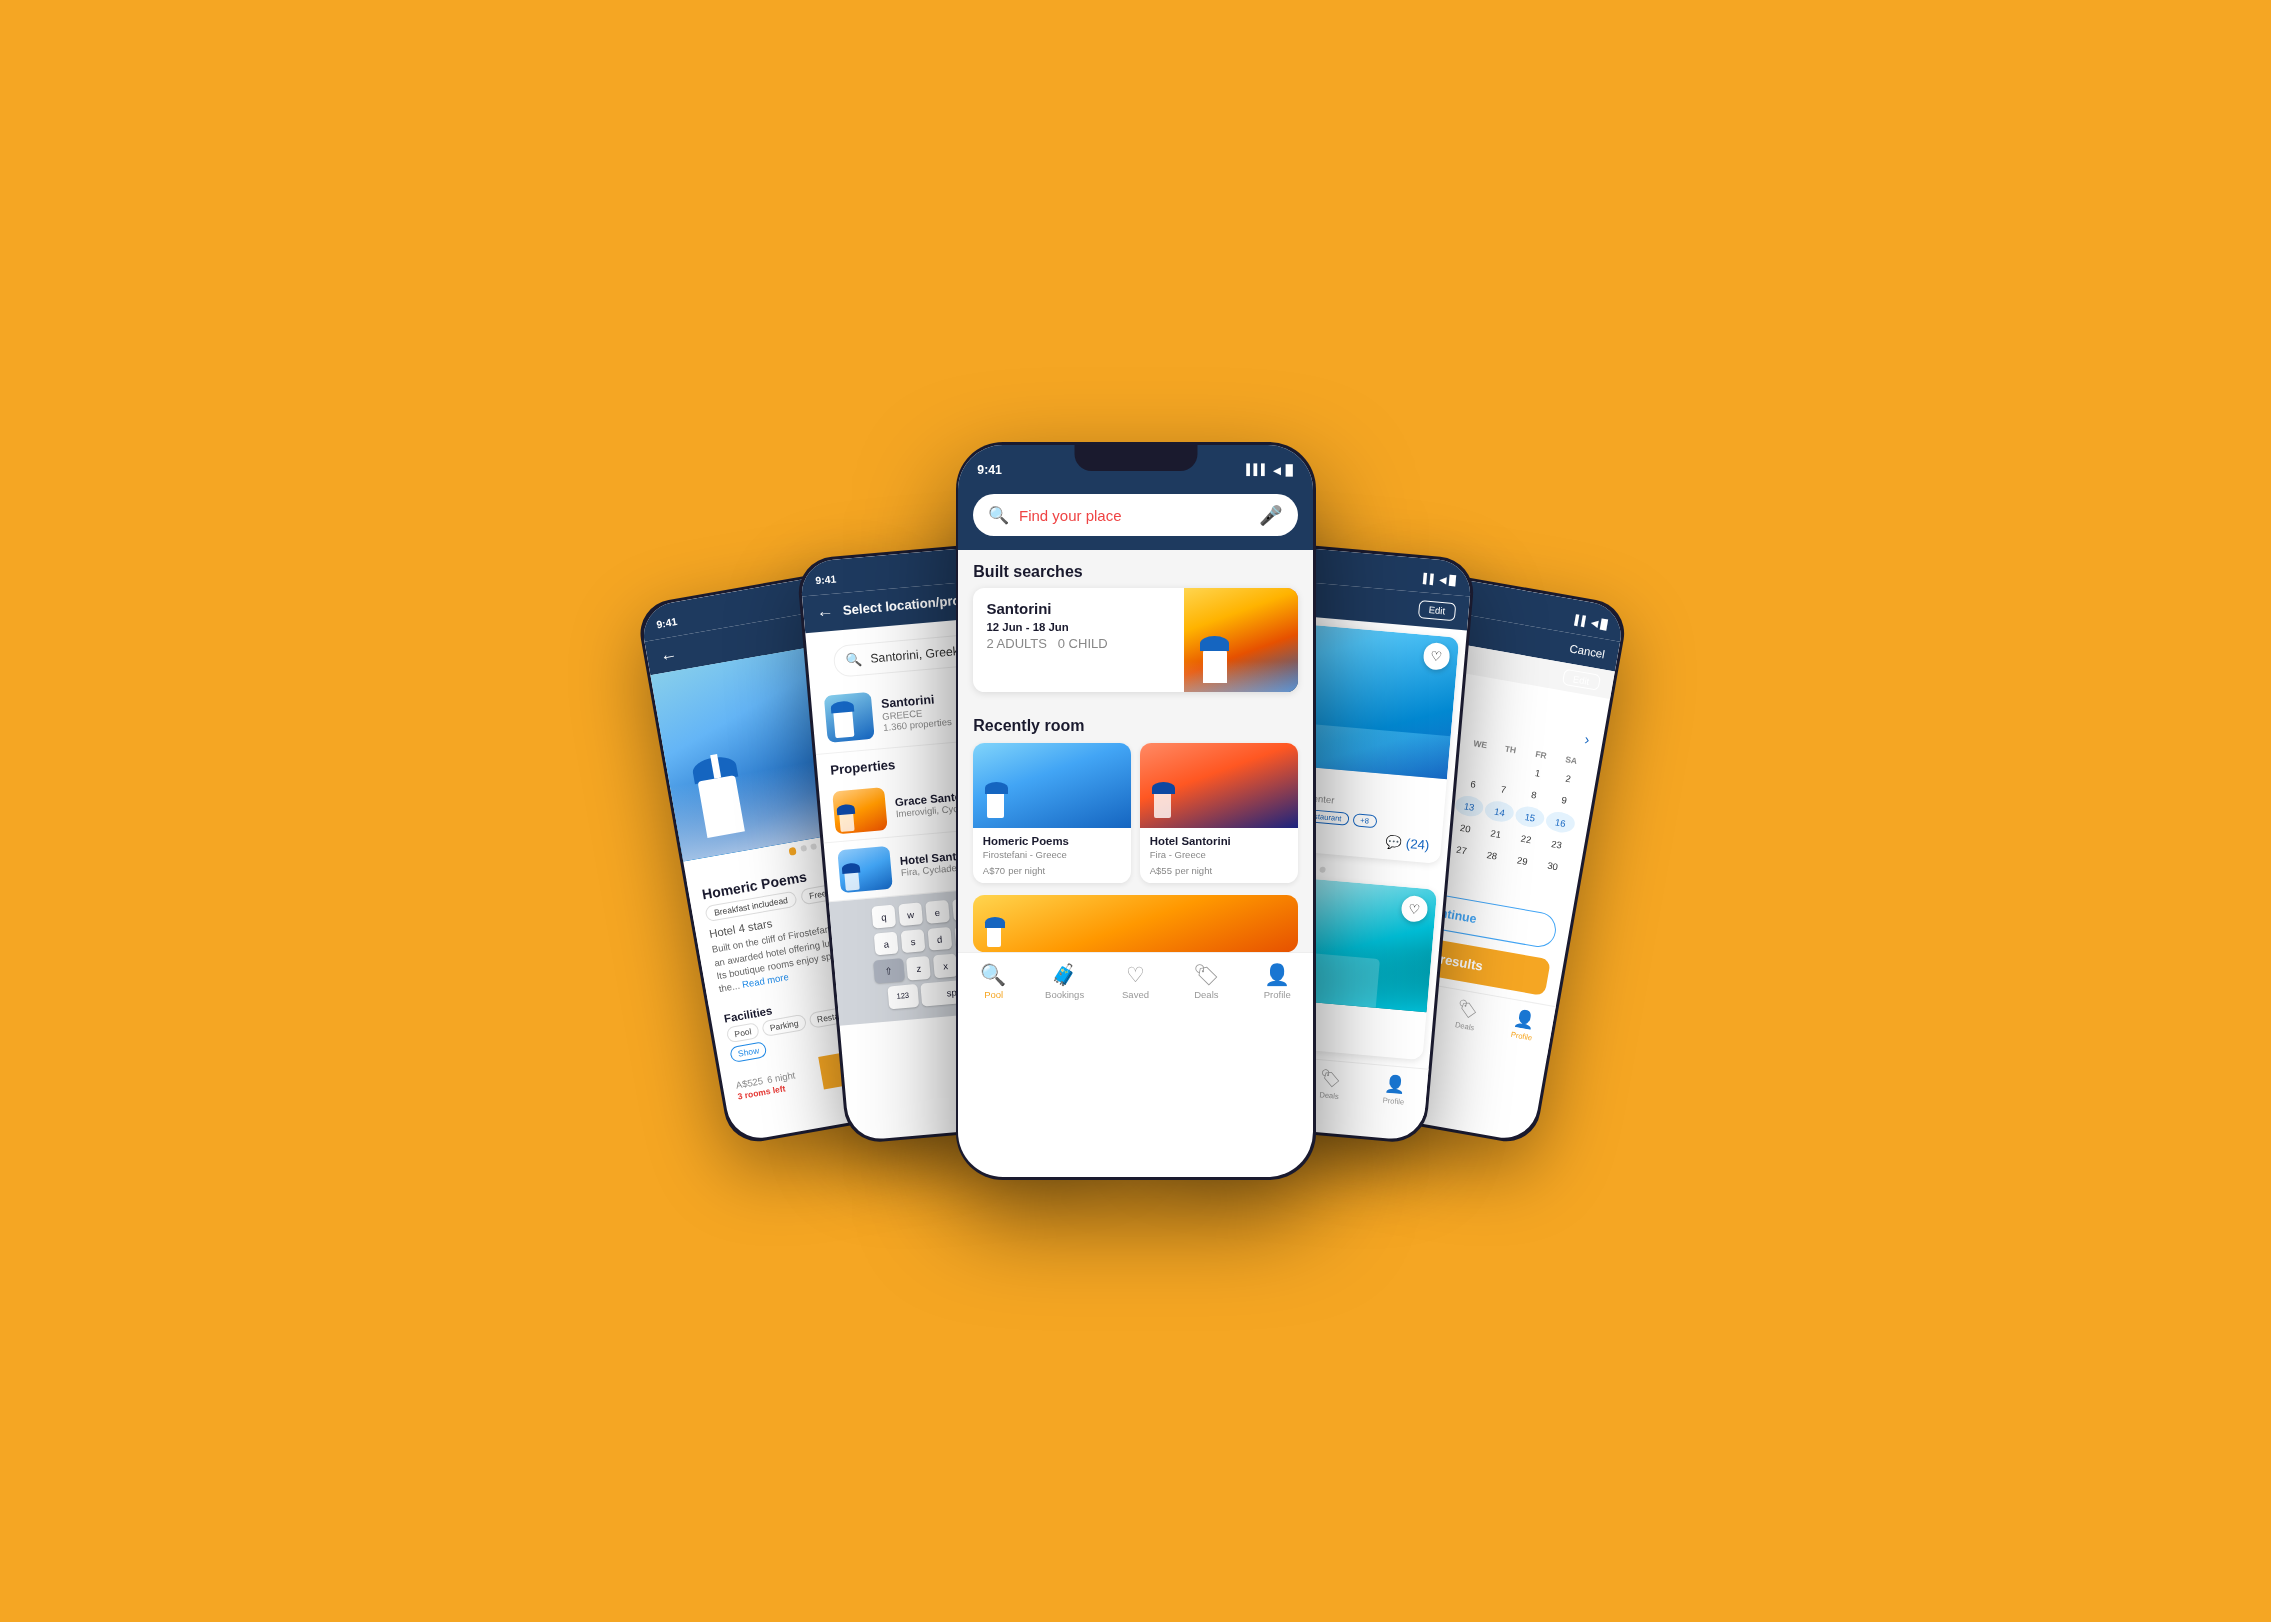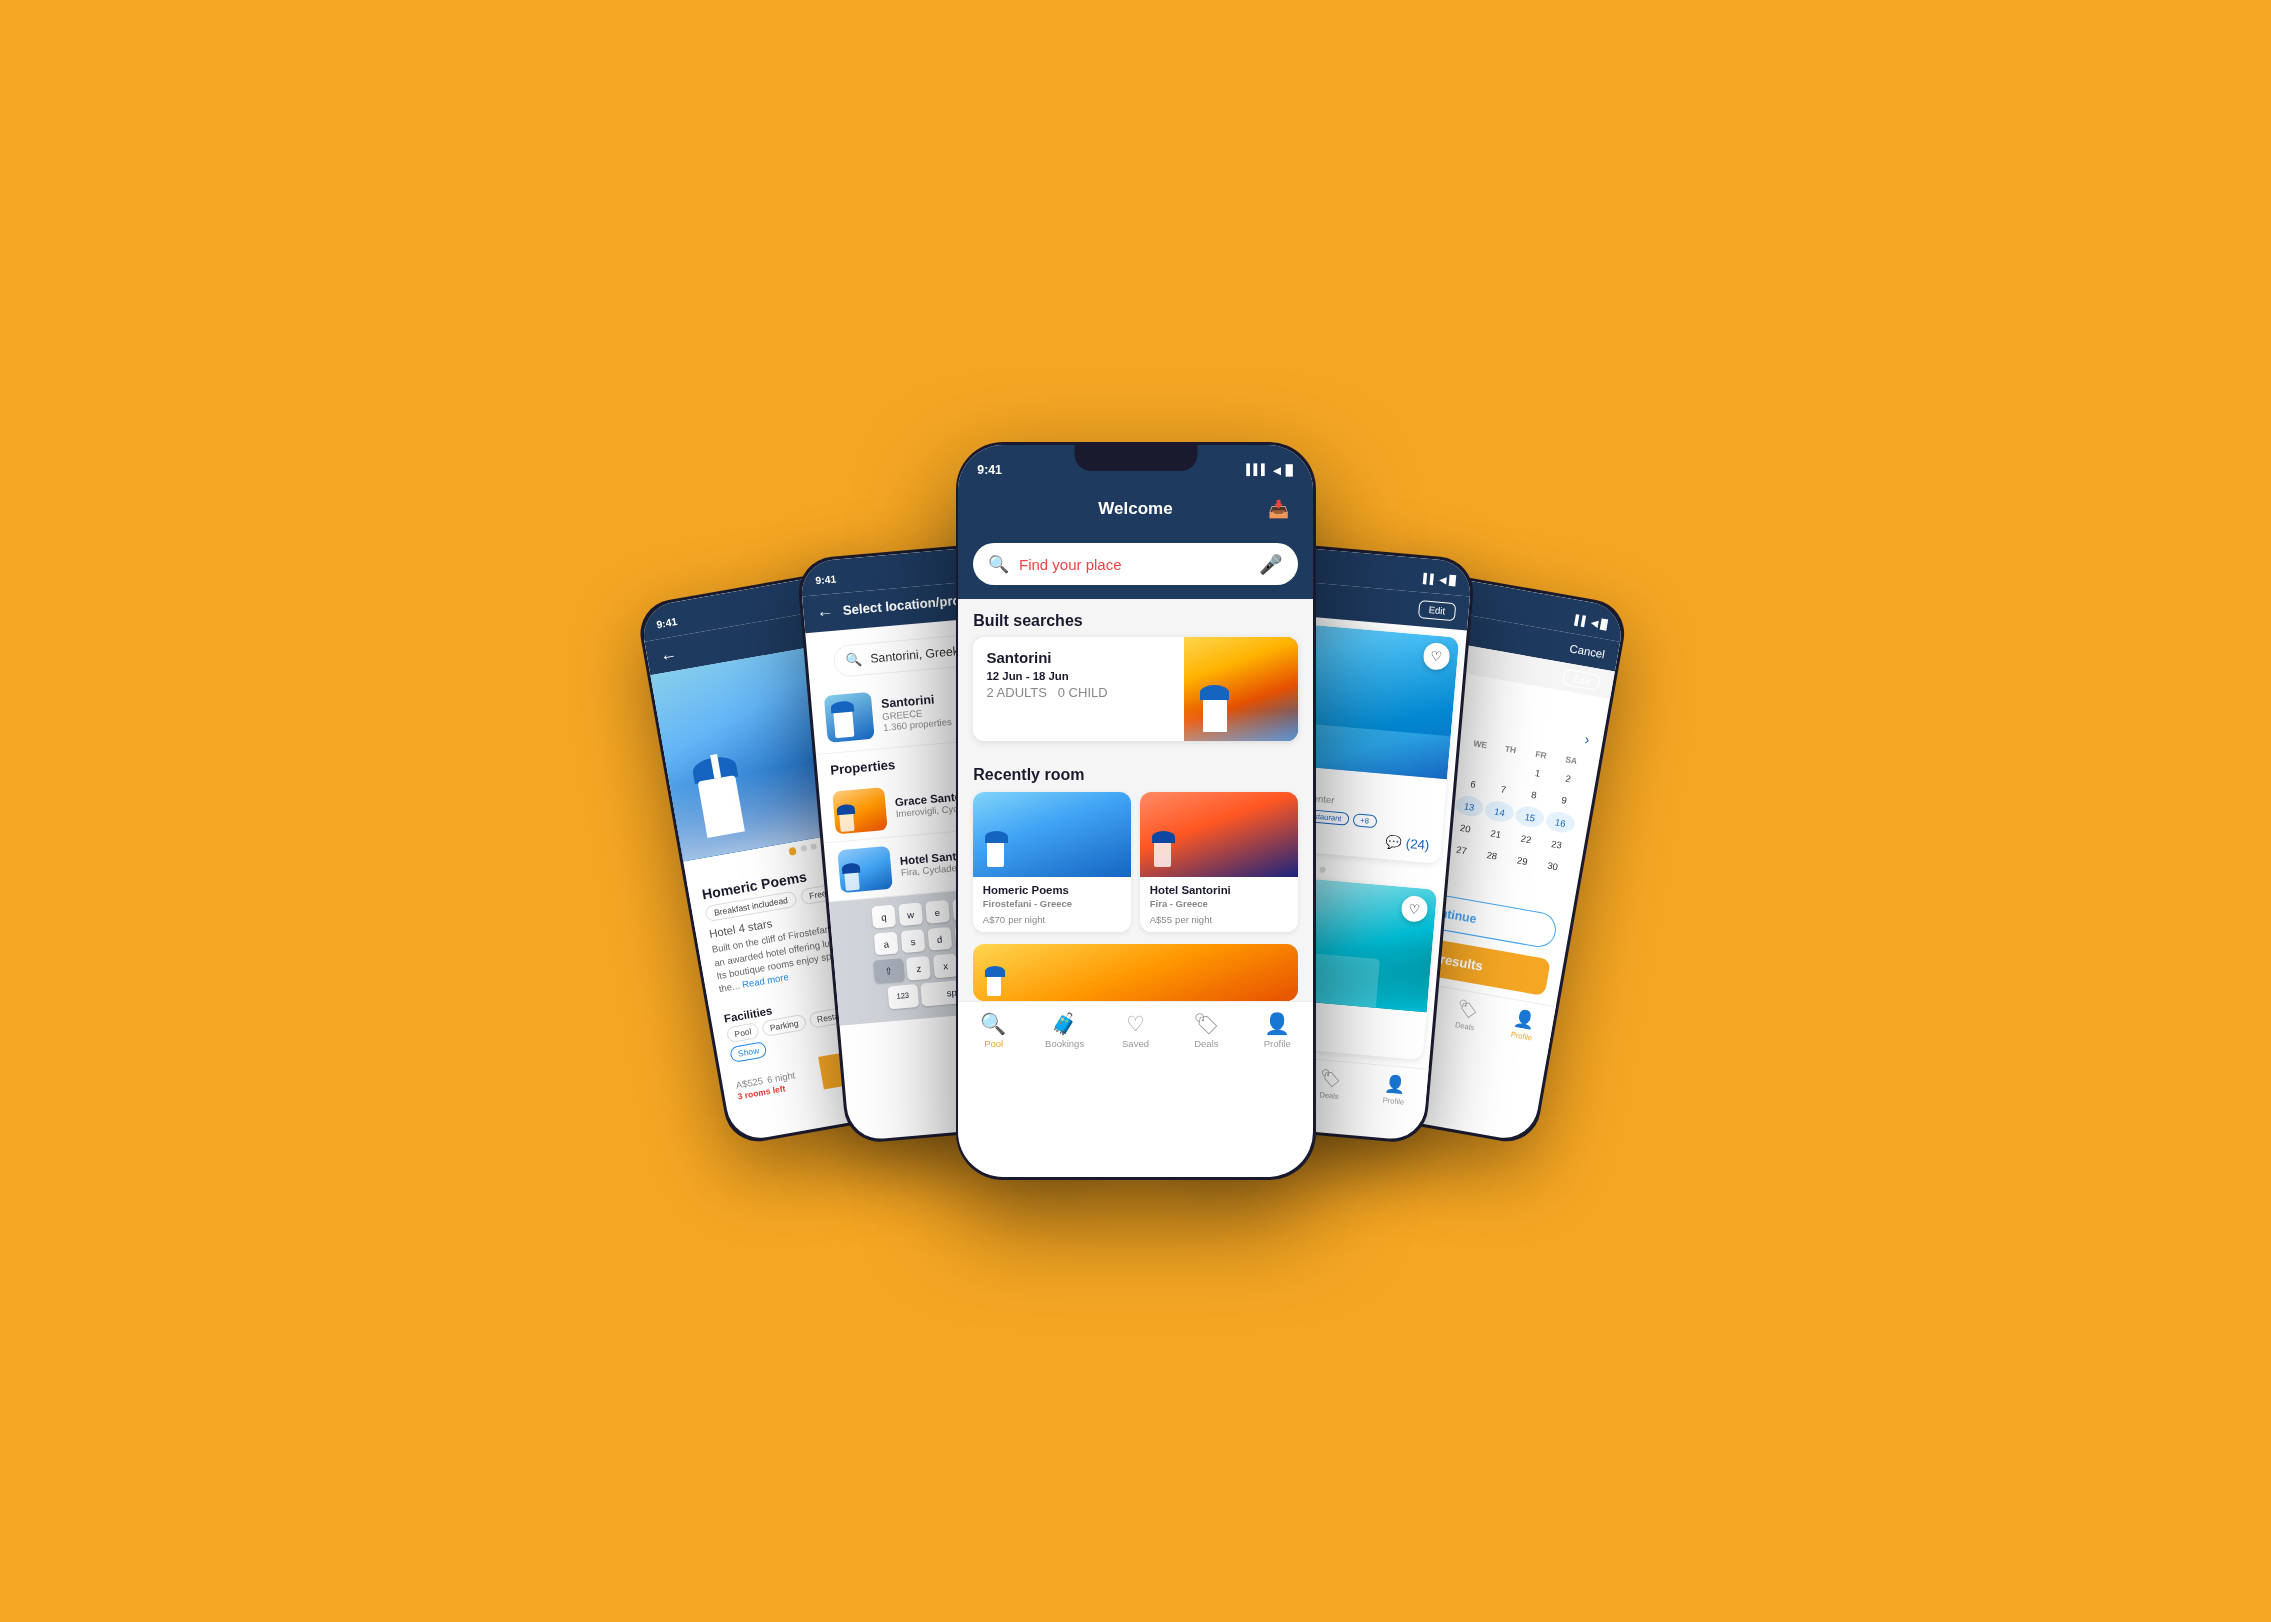--- a/index.html
+++ b/index.html
@@ -227,21 +227,20 @@
     .recently-name {
       font-size: 11.4px;
       font-weight: 700;
       color: #1a1a2e;
       margin-bottom: 1.9px;
     }
     .recently-location {
       font-size: 9.5px;
       color: #888;
       margin-bottom: 3.8px;
-      font-weight: bold;
     }
     .recently-price {
       font-size: 11.4px;
       font-weight: 600;
       color: #1a1a2e;
     }
     .recently-price span {
       font-size: 9.5px;
       font-weight: 400;
       color: #888;
@@ -1075,25 +1074,20 @@
 
       <div class="status-bar">
         <span class="status-time">9:41</span>
         <div class="status-icons">
           <span>▌▌▌</span>
           <span>◀</span>
           <span>▉</span>
         </div>
       </div>
 
-      <div class="app-header">
-        <div class="header-icon"></div>
-        <div class="app-header-title">Welcome</div>
-        <div class="header-icon">📥</div>
-      </div>
 
       <div class="search-bar">
         <div class="search-input-container">
           <span class="search-icon-svg">🔍</span>
           <span class="search-placeholder">Find your place</span>
           <span class="mic-icon">🎤</span>
         </div>
       </div>
 
       <div class="app-content">

